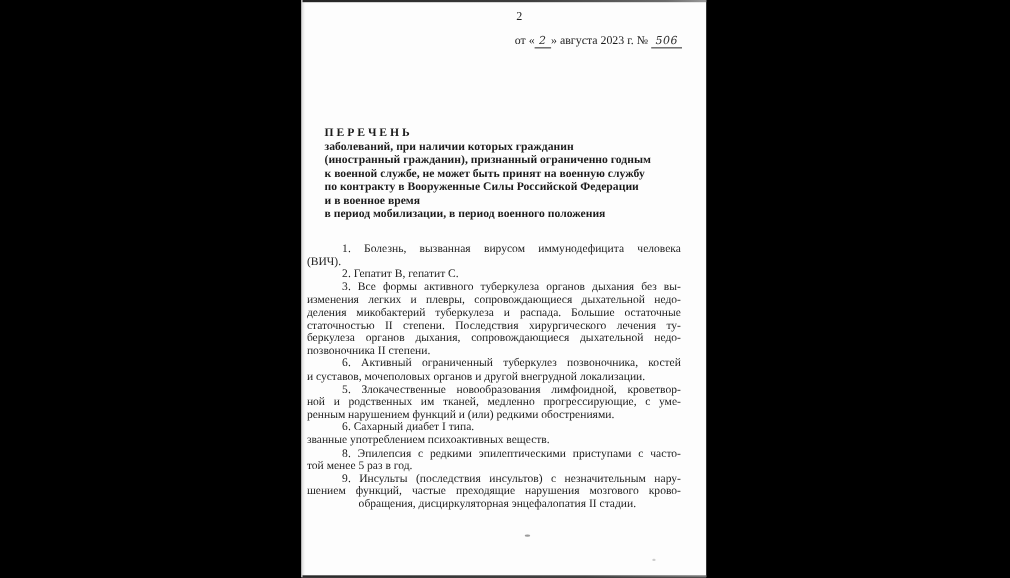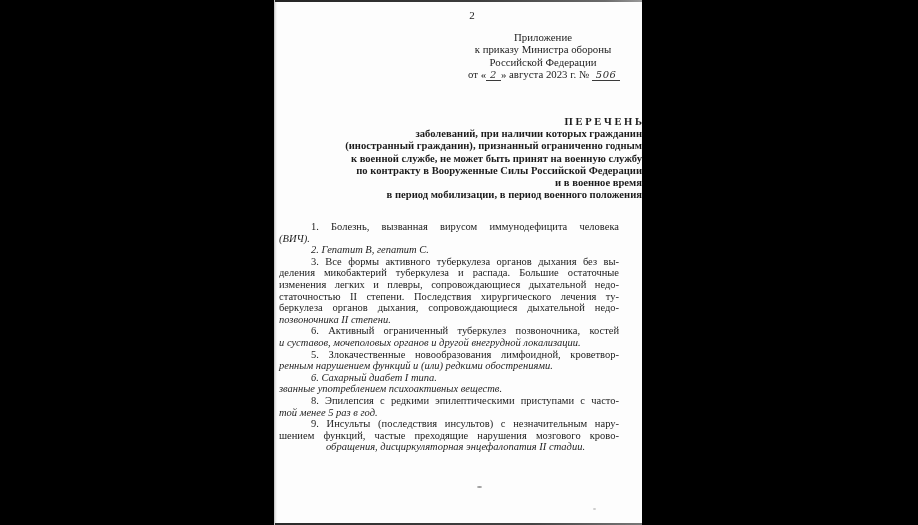--- a/index.html
+++ b/index.html
@@ -35,76 +35,72 @@
   }
   .hand{
     font-style:italic;
     font-family:"DejaVu Serif","Liberation Serif",serif;
     font-size:10px;color:#2e2e2e;
     border-bottom:1px solid #3a3a3a;
     padding:0 4px;letter-spacing:.5px;
   }
   .title{
     position:absolute;top:116px;left:20px;right:0;
-    text-align:right;font-weight:bold;
+    text-align:left;font-weight:bold;
     font-size:10.6px;line-height:12.2px;
     white-space:nowrap;
   }
   .doc-body{
     position:absolute;top:221px;left:4px;width:340px;
     font-size:10.5px;line-height:11.6px;
   }
   .line{text-align:justify;text-align-last:justify;}
   .line.first{padding-left:32px;}
-  .line.last{text-align-last:left;font-style:italic;}
+  .line.last{text-align-last:left;}
   .speck{position:absolute;background:#9b9b9b;border-radius:50%;}
   .speck.s1{left:202px;top:486px;width:5px;height:2px;}
   .speck.s2{left:318px;top:508px;width:3px;height:2px;opacity:.5;}
 </style>
 </head>
 <body>
 
 <div class="stage">
   <div class="page">
 
     <div class="page-num">2</div>
 
     <div class="annex">
-      <div id="annex-lines">
-          <div>Приложение</div>
-          <div>к приказу Министра обороны</div>
-          <div>Российской Федерации</div>
-        </div>
       <div class="date-line"><span>от «</span><span class="hand">2</span><span>» августа 2023 г. №</span> <span class="hand">506</span>
       </div>
     </div>
 
     <div class="title">
         <div>П Е Р Е Ч Е Н Ь</div>
         <div>заболеваний, при наличии которых гражданин</div>
         <div>(иностранный гражданин), признанный ограниченно годным</div>
         <div>к военной службе, не может быть принят на военную службу</div>
         <div>по контракту в Вооруженные Силы Российской Федерации</div>
         <div>и в военное время</div>
         <div>в период мобилизации, в период военного положения</div>
       </div>
 
     <div class="doc-body">
         <div class="line first">1. Болезнь, вызванная вирусом иммунодефицита человека</div>
         <div class="line last">(ВИЧ).</div>
         <div class="line first last">2. Гепатит B, гепатит C.</div>
         <div class="line first">3. Все формы активного туберкулеза органов дыхания без вы-</div>
+        <div class="line">изменения легких и плевры, сопровождающиеся дыхательной недо-</div>
         <div class="line">деления микобактерий туберкулеза и распада. Большие остаточные</div>
-        <div class="line">изменения легких и плевры, сопровождающиеся дыхательной недо-</div>
         <div class="line">статочностью II степени. Последствия хирургического лечения ту-</div>
         <div class="line">беркулеза органов дыхания, сопровождающиеся дыхательной недо-</div>
         <div class="line last">позвоночника II степени.</div>
         <div class="line first">6. Активный ограниченный туберкулез позвоночника, костей</div>
         <div class="line last">и суставов, мочеполовых органов и другой внегрудной локализации.</div>
         <div class="line first">5. Злокачественные новообразования лимфоидной, кроветвор-</div>
+        <div class="line">ной и родственных им тканей, медленно прогрессирующие, с уме-</div>
         <div class="line last">ренным нарушением функций и (или) редкими обострениями.</div>
         <div class="line first last">6. Сахарный диабет I типа.</div>
         <div class="line last">званные употреблением психоактивных веществ.</div>
         <div class="line first">8. Эпилепсия с редкими эпилептическими приступами с часто-</div>
         <div class="line last">той менее 5 раз в год.</div>
         <div class="line first">9. Инсульты (последствия инсультов) с незначительным нару-</div>
         <div class="line">шением функций, частые преходящие нарушения мозгового крово-</div>
         <div class="line last" style="padding-left: 47px;">обращения, дисциркуляторная энцефалопатия II стадии.</div>
       </div>
 

